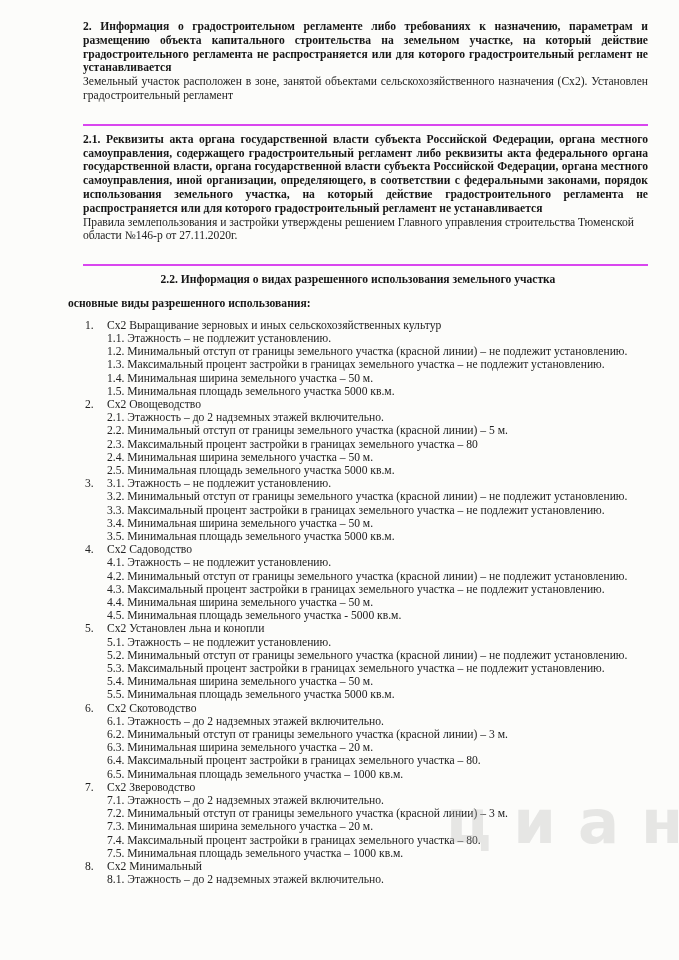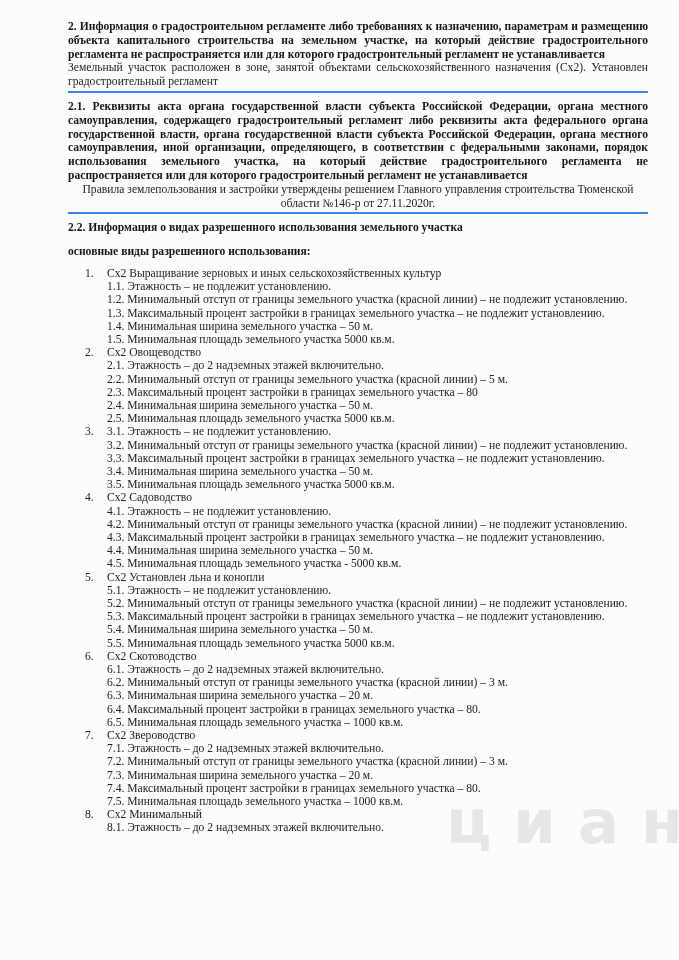--- a/index.html
+++ b/index.html
@@ -12,24 +12,24 @@
   .page {
     position:absolute; inset:0;
     background:#fcfcfa;
   }
   .content {
     position:absolute; left:68px; top:20px; width:580px;
     font-size:11.6px; line-height:13.8px; color:#222;
   }
   .heading { font-weight:bold; text-align:justify; color:#161616; }
   .para { text-align:justify; }
-  .ruled { border-bottom:2px solid #3b82f6; padding-bottom:2px; }
+  .ruled { border-bottom:2px solid #d946ef; padding-bottom:21px;margin-left:15px; }
   .sec { margin-bottom:7px; }
-  .para-center { text-align:center; }
-  .sec22-heading { font-weight:bold; color:#161616; margin-bottom:10px; }
+  .para-center { text-align:left; }
+  .sec22-heading { font-weight:bold; color:#161616; margin-bottom:10px;text-align:center; }
   .subheading { font-weight:bold; color:#161616; margin-bottom:8px; }
   .list { line-height:13.2px; }
   .item-row { position:relative; padding-left:39px; }
   .num { position:absolute; left:17px; }
   .subitem { padding-left:39px; }
   .watermark {
     position:absolute; left:446px; top:786px;
     font-family:"DejaVu Sans","Liberation Sans",sans-serif;
     font-weight:bold; font-size:61px; letter-spacing:22px;
     color:rgba(178,178,178,0.30);

